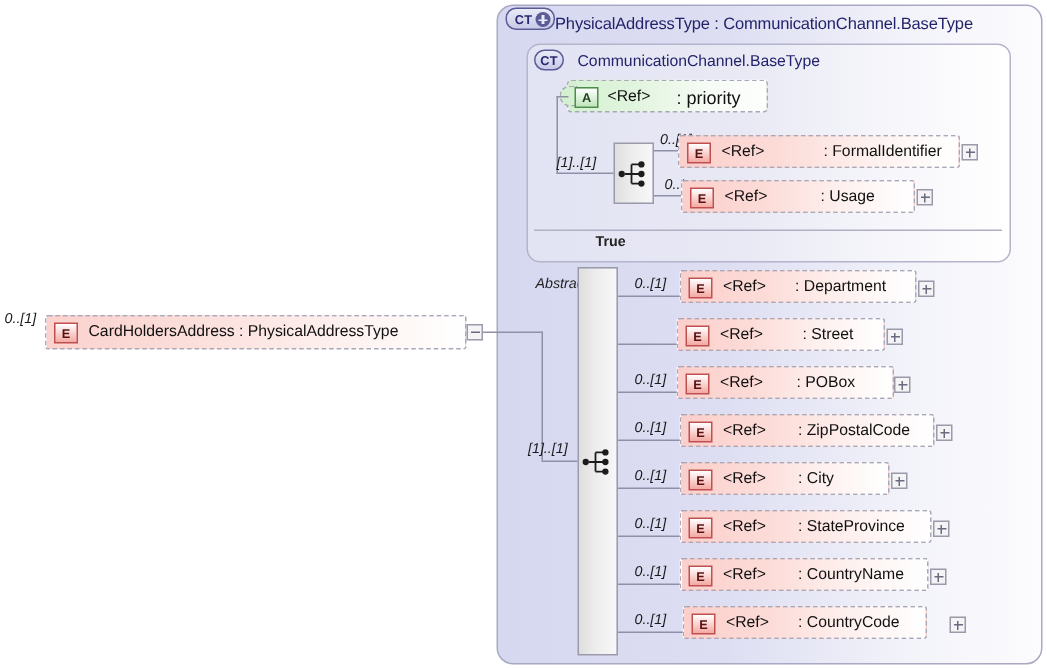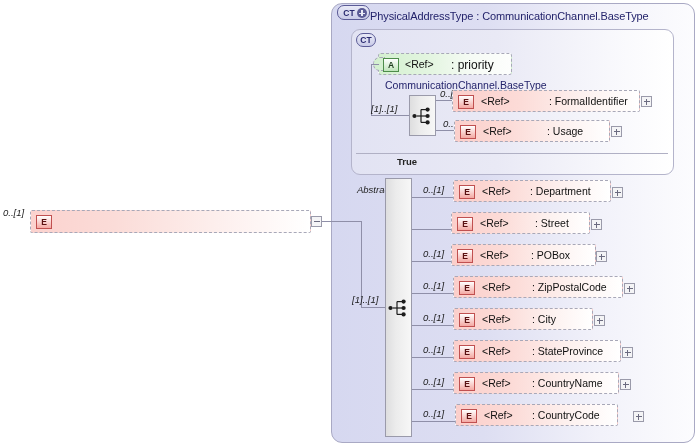--- a/index.html
+++ b/index.html
@@ -52,21 +52,20 @@
     background: linear-gradient(to right, #e2e3f3 0%, #e9e9f5 45%, #f8f8fc 80%, #ffffff 100%);
     box-sizing: border-box;
   }
   .ct-inner-title {
     position: absolute;
     left: 33px;
     top: 5px;
     font-size: 10.5px;
     color: #23236b;
     white-space: nowrap;
-    margin-top: 44px;
   }
 
   
   .badge-ct {
     position: absolute;
     border: 1.3px solid #5b5b96;
     border-radius: 7px;
     background: linear-gradient(to bottom, #e9eaf7, #c9cbe8);
     color: #2a2a70;
     font-size: 8.5px;
@@ -326,20 +325,21 @@
 </div>
 <div class="tog plus" style="left:611px; top:126px;"></div>
 
 <div class="abstract-rule"></div>
 <div class="abstract-label">Abstract</div>
 <div class="abstract-value">True</div>
 
 <div class="card" style="left:3px; top:207px;">0..[1]</div>
 <div class="abs root-el">
   <span class="badge-e">E</span>
+  <span class="el-label">CardHoldersAddress : PhysicalAddressType</span>
 </div>
 <div class="tog" style="left:311px; top:216px;"></div>
 <div class="ln-h" style="left:322px; top:221px; width:39px;"></div>
 
 <div class="ln-h" style="left:361px; top:221px; width:1px;"></div>
 <div class="ln-v" style="left:361px; top:221px; height:86px;"></div>
 <div class="ln-h" style="left:361px; top:307px; width:24px;"></div>
 
 <div class="seq-box" style="left:385px; top:178px; width:27px; height:259px;">
   <svg class="seq-glyph" viewBox="0 0 22 18" style="left:2px; top:120px;">

